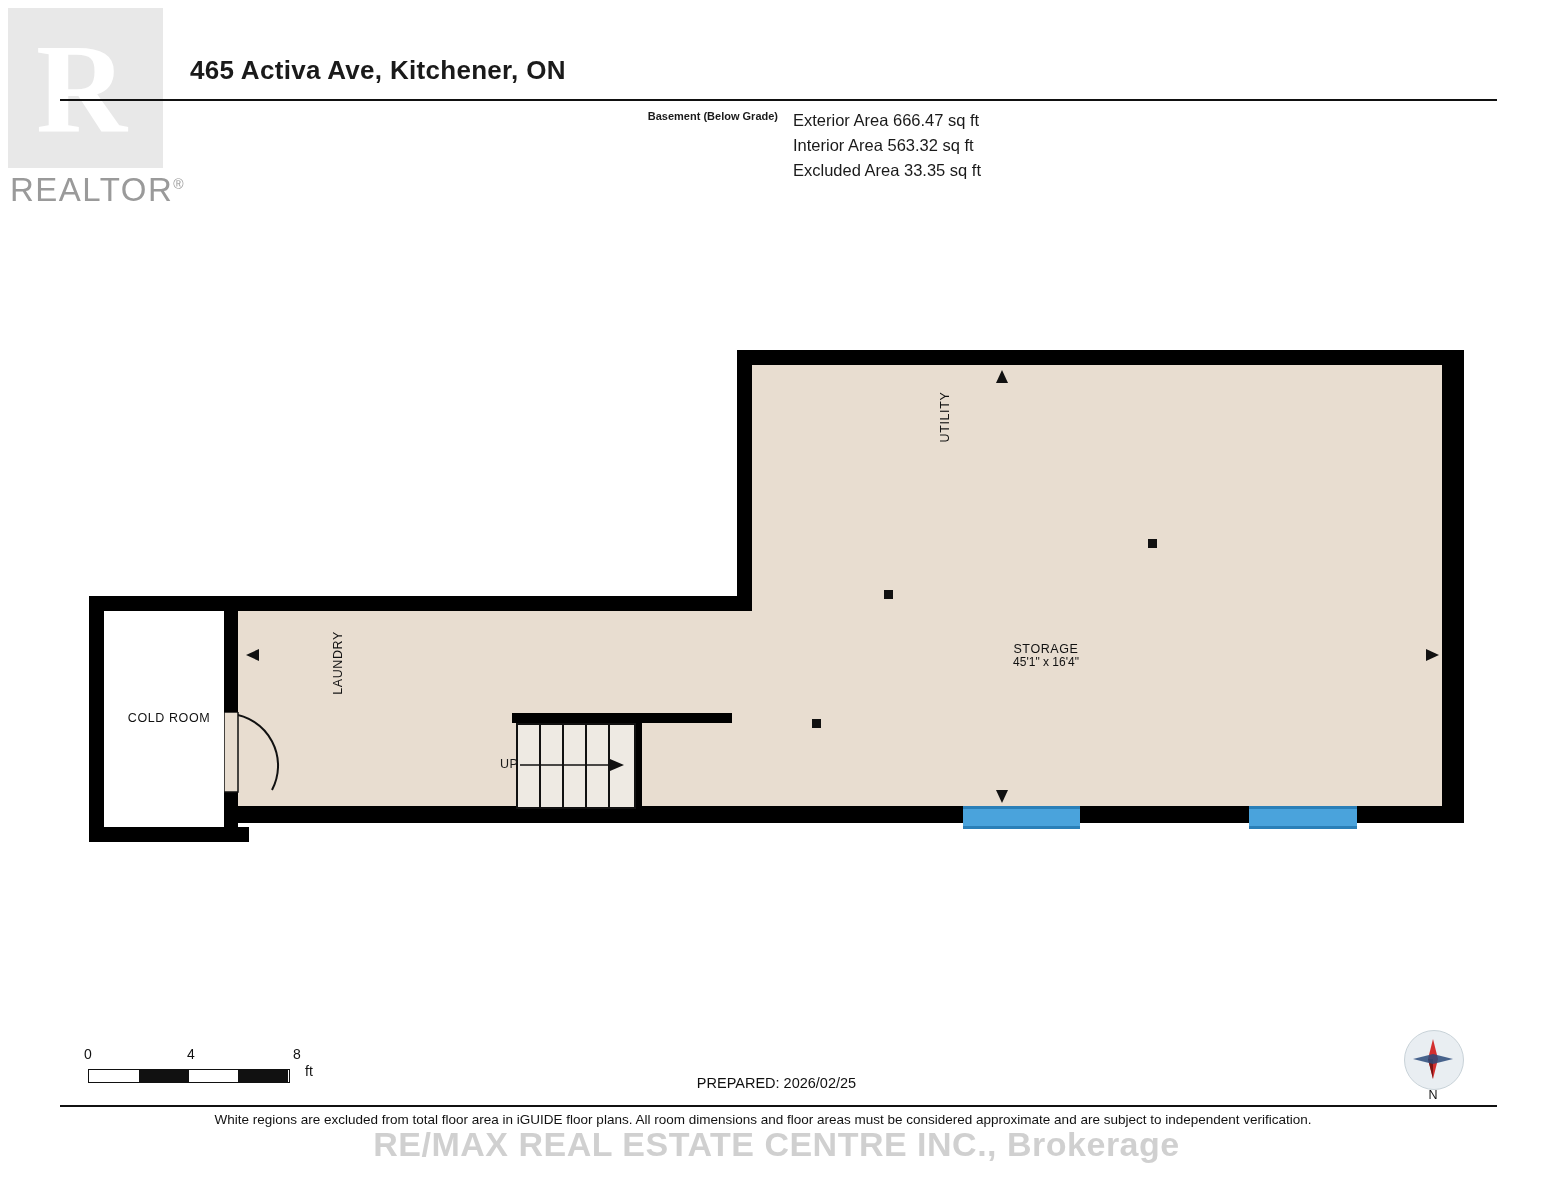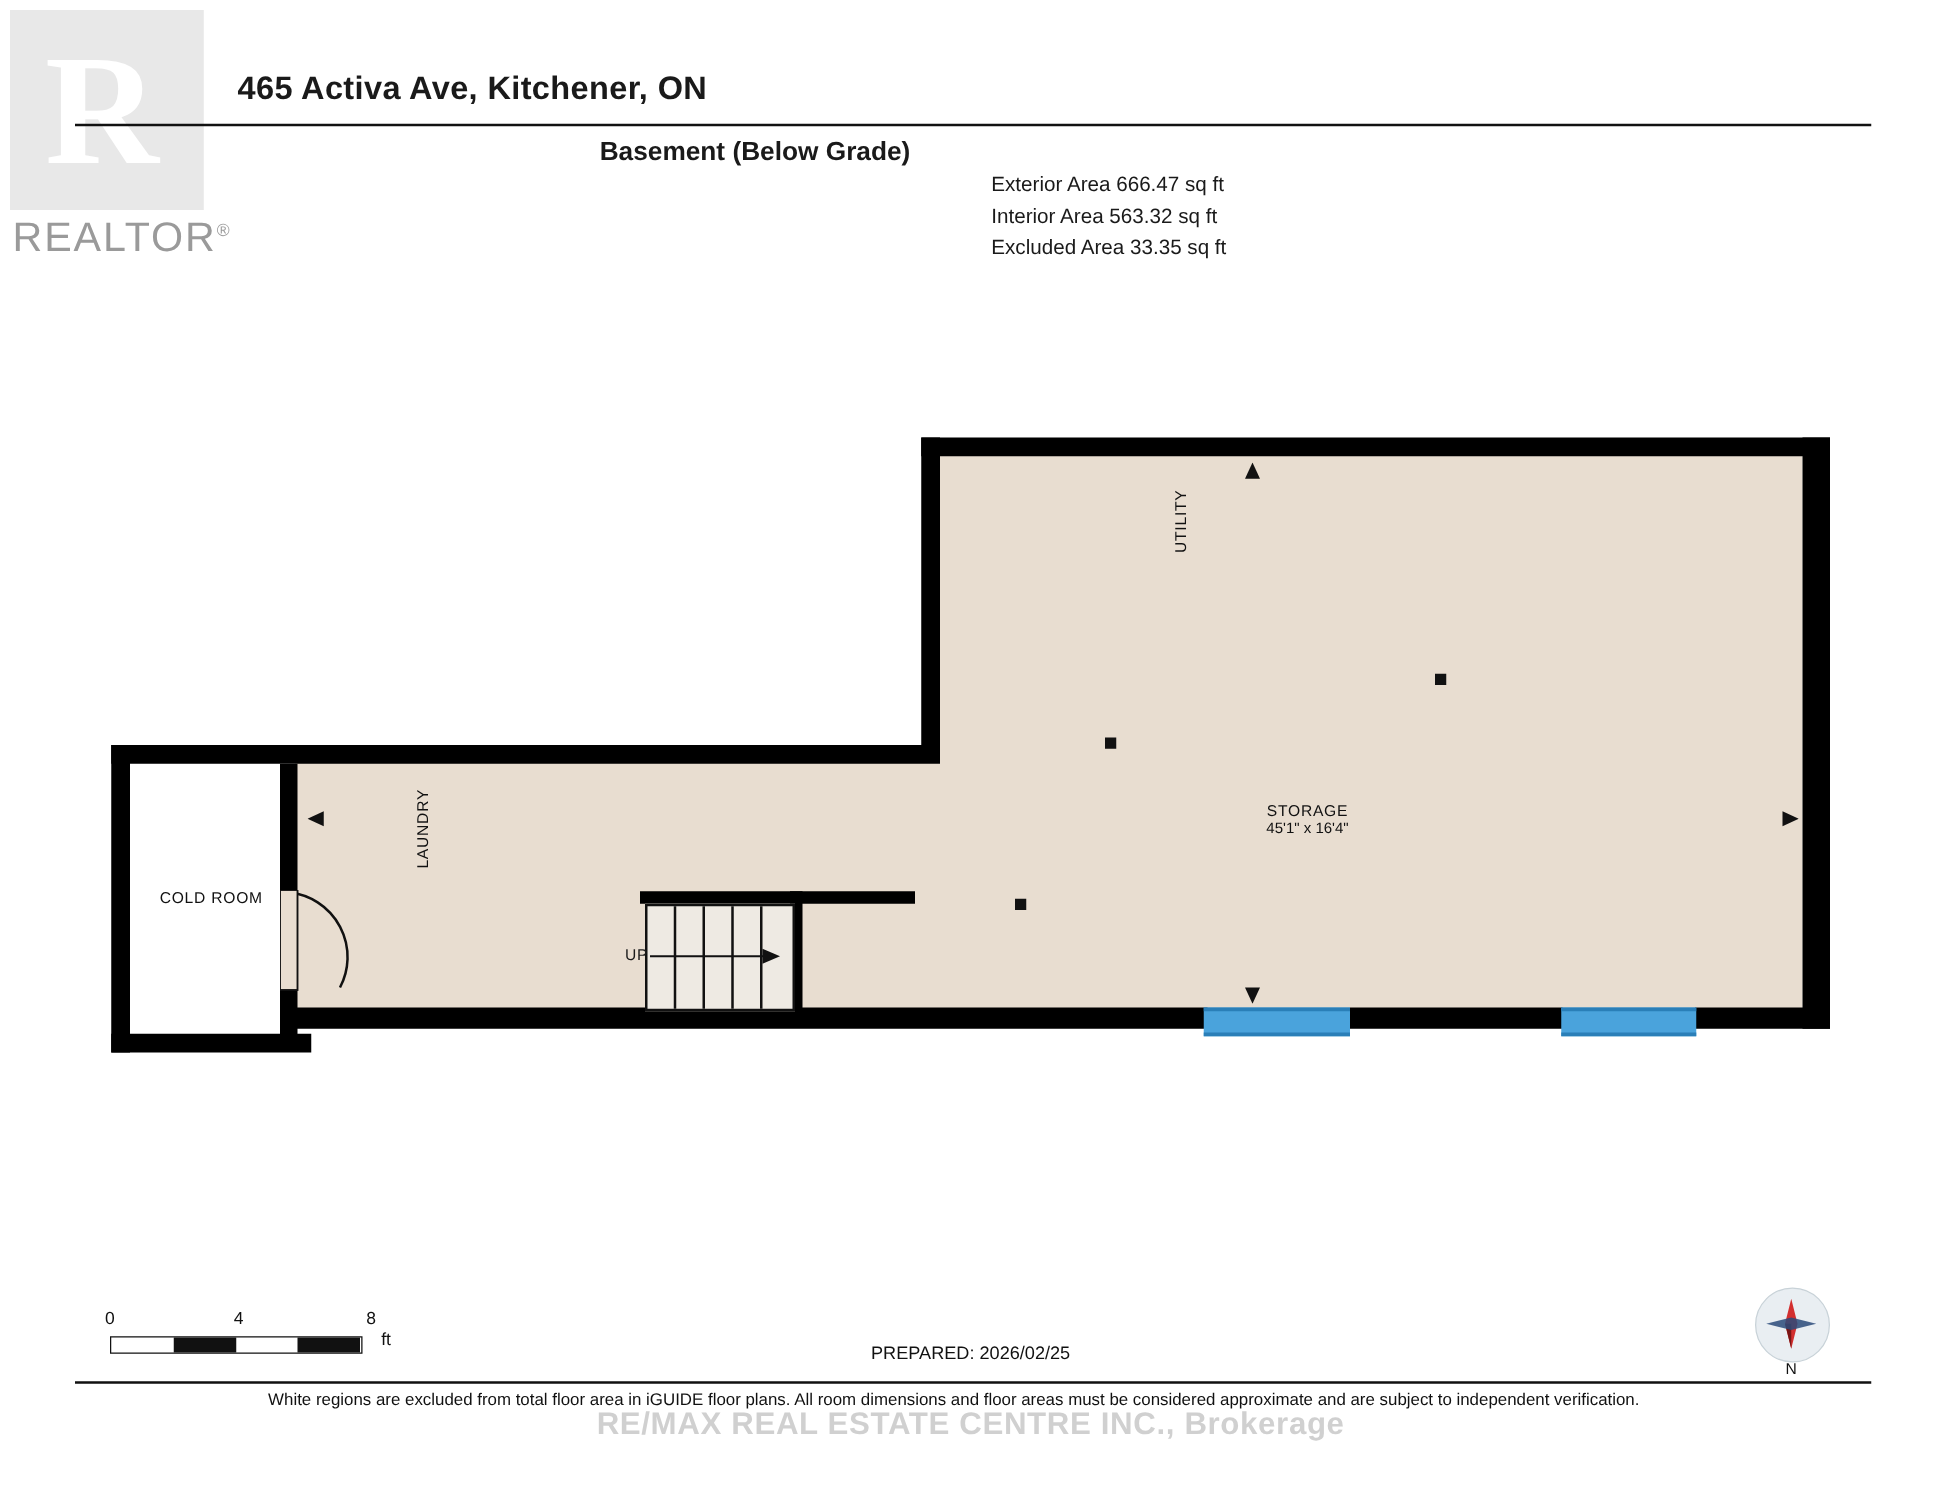--- a/index.html
+++ b/index.html
@@ -72,30 +72,29 @@
     top: 99px;
     width: 1437px;
     height: 2px;
     background: #111;
   }
   #level-label {
     position: absolute;
     left: 430px;
     top: 110px;
     width: 348px;
-    text-align: center;
-    font-size: 21px;
+    text-align: right;
+    font-size: 11px;
     font-weight: bold;
   }
   .area-line {
     position: absolute;
     left: 793px;
     font-size: 16.5px;
     white-space: nowrap;
-    margin-top: 28px;
   }
   #area-0 { top: 111px; }
   #area-1 { top: 136px; }
   #area-2 { top: 161px; }
 
   
   #plan {
     position: absolute;
     left: 0;
     top: 0;
@@ -232,21 +231,21 @@
     text-align: center;
     font-size: 13.5px;
     color: #111;
   }
   #watermark {
     position: absolute;
     left: 0;
     top: 1125px;
     width: 1553px;
     text-align: center;
-    font-size: 25px;
+    font-size: 34px;
     font-weight: bold;
     color: rgba(150,150,150,0.45);
     letter-spacing: 0.5px;
   }
 </style>
 </head>
 <body>
 
 <div id="realtor-logo">
   <div class="mark">

